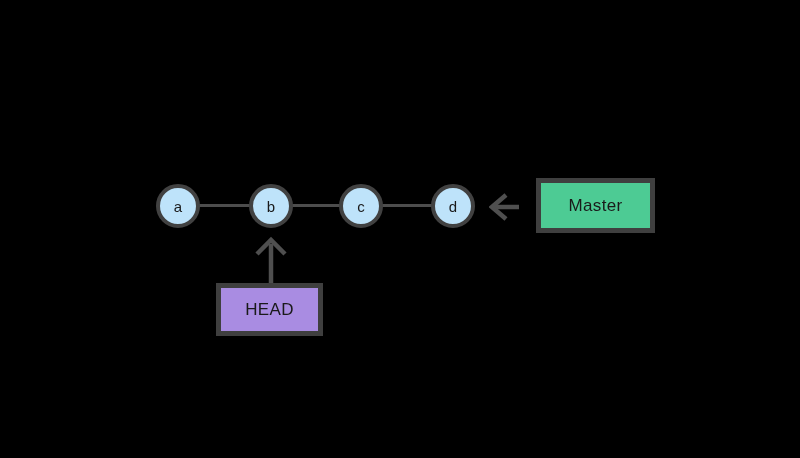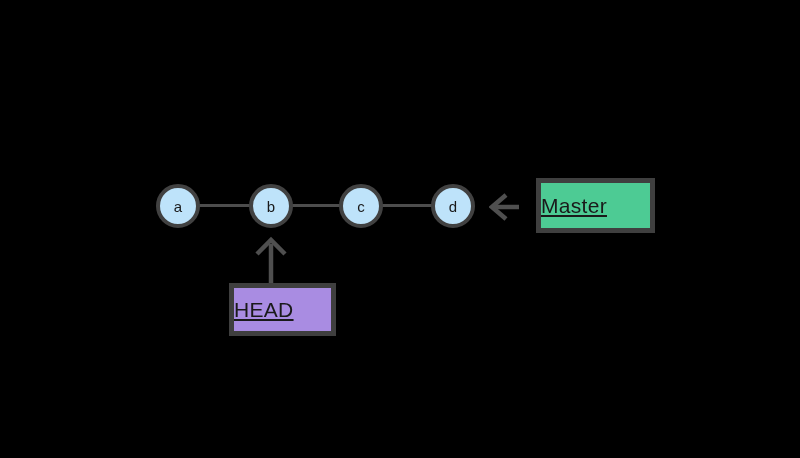--- a/index.html
+++ b/index.html
@@ -57,27 +57,27 @@
     fill: none;
     stroke: var(--arrow);
     stroke-width: 4.5;
   }
 
   .ref-box {
     position: absolute;
     border: 5px solid var(--box-border);
     display: flex;
     align-items: center;
-    font-size: 21px;
+    justify-content: center;
+    font-size: 17px;
     letter-spacing: 0.3px;
     color: var(--text);
-    text-decoration: underline;
   }
   .master-box { left: 536px; top: 178px; width: 119px; height: 55px; background: var(--master-fill); }
-  .head-box   { left: 216px; top: 283px; width: 107px; height: 53px; background: var(--head-fill); margin-left: 13px; }
+  .head-box   { left: 216px; top: 283px; width: 107px; height: 53px; background: var(--head-fill); }
 </style>
 </head>
 <body>
 
 <div class="canvas">
 
   <div class="edge edge-main"></div>
 
   <div class="node node-a">
     <span>a</span>

